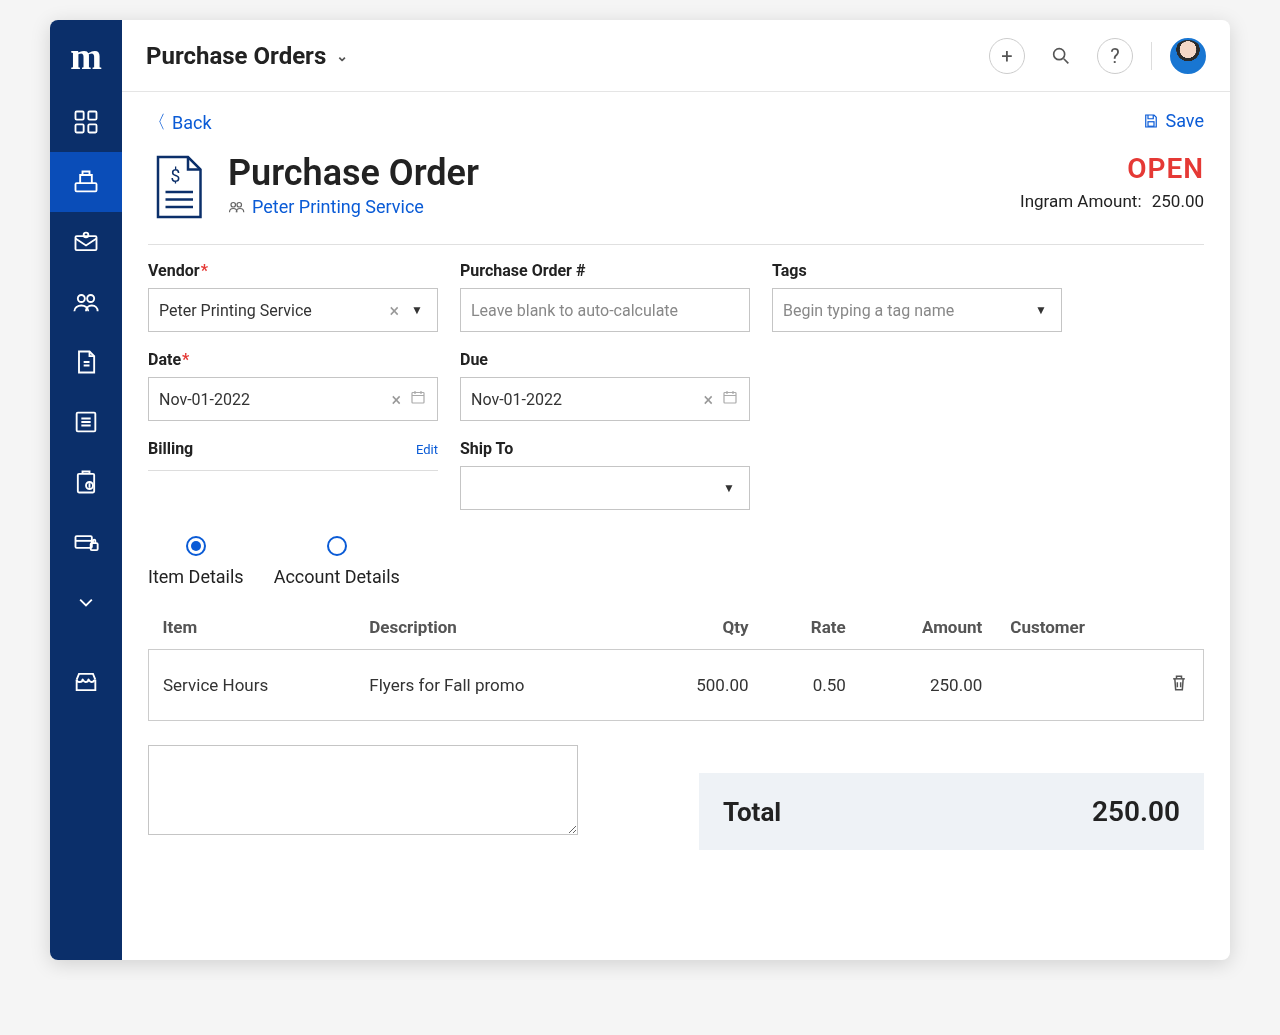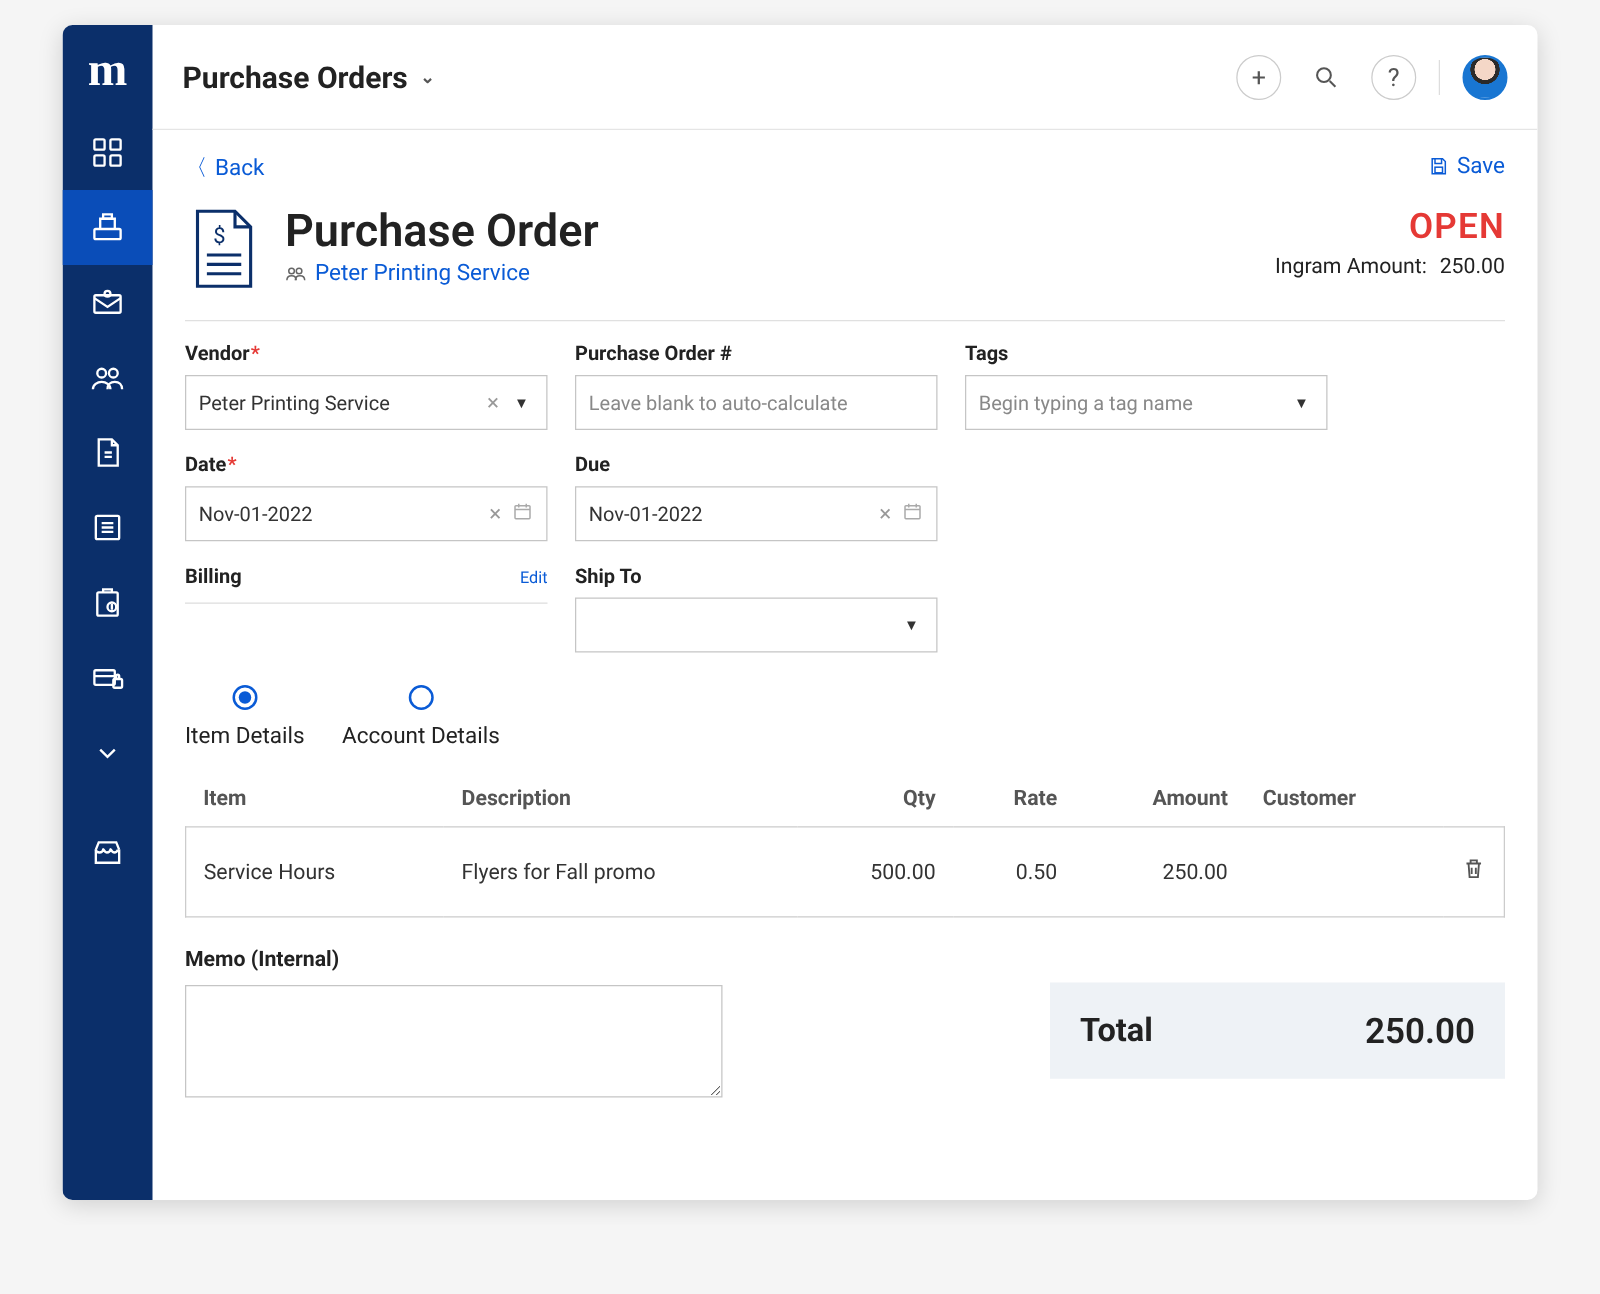--- a/index.html
+++ b/index.html
@@ -9,21 +9,21 @@
 
 .sidebar { width: 72px; background: #0b2f6a; display: flex; flex-direction: column; }
 .logo { height: 72px; display:flex; align-items:center; justify-content:center; color:#fff; font-size: 38px; font-weight: 700; font-family: Georgia, serif;}
 .sidebar-items { display:flex; flex-direction:column; }
 .side-btn { height: 60px; display:flex; align-items:center; justify-content:center; cursor:pointer; color:#fff; }
 .side-btn.active { background: #0a4db8; }
 .side-btn svg { width:28px; height:28px; stroke:#fff; fill:none; stroke-width:1.6; }
 
 
 .main { flex:1; display:flex; flex-direction:column; }
-.topbar { height:84px; border-bottom:1px solid #e5e5e5; display:flex; align-items:center; padding:0 24px; }
+.topbar { height:72px; border-bottom:1px solid #e5e5e5; display:flex; align-items:center; padding:0 24px; }
 .topbar-title { font-size: 24px; font-weight: 700; color:#222; display:flex; align-items:center; gap:10px; }
 .topbar-title .chev { font-size:14px; color:#555; }
 .topbar-right { margin-left:auto; display:flex; align-items:center; gap:18px; }
 .circ-btn { width:36px; height:36px; border:1.5px solid #ccc; border-radius:50%; display:flex; align-items:center; justify-content:center; color:#555; font-size:20px; cursor:pointer; }
 .circ-btn.plain { border:none; font-size:24px; }
 .vdiv { width:1px; height:28px; background:#ddd; }
 .avatar { width:36px; height:36px; border-radius:50%; background: radial-gradient(circle at 50% 30%, #f4d7c7 30%, #2a2a2a 31% 42%, #1976d2 43%); border:2px solid #1976d2; cursor:pointer; }
 
 .content { padding: 18px 26px 26px 26px; overflow:auto; flex:1; }
 .back { color:#0a5bd6; font-size:18px; display:inline-flex; align-items:center; gap:6px; cursor:pointer; }
@@ -69,21 +69,21 @@
 .items-table th.r, .items-table td.r { text-align:right; }
 .items-table tbody tr { border:1px solid #ccc; }
 .items-table td { padding:22px 14px; font-size:17px; color:#333; }
 .trash { cursor:pointer; }
 .trash svg { width:20px; height:22px; stroke:#555; fill:none; stroke-width:1.8;}
 
 .bottom-row { display:flex; margin-top:24px; gap:26px; align-items:flex-start;}
 .memo-block { width:430px; }
 .memo-block label { font-size:17px; font-weight:700; color:#222; display:block; margin-bottom:10px; }
 .memo { width:100%; height:90px; border:1px solid #c5c5c5; resize:both; font-family:inherit; font-size:15px; padding:8px;}
-.total-box { margin-left:auto; margin-top:28px; width:364px; background:#eef2f6; padding:22px 24px; display:flex; align-items:center; }
+.total-box { margin-left:auto; margin-top:28px; width:505px; background:#eef2f6; padding:22px 24px; display:flex; align-items:center; }
 .total-box .tl { font-size:26px; font-weight:700; color:#222; }
 .total-box .tv { margin-left:auto; font-size:28px; font-weight:600; color:#222; }
 </style>
 </head>
 <body>
 
 <div class="app">
   <div class="sidebar">
     <div class="logo">m</div>
     <div class="sidebar-items">
@@ -335,21 +335,20 @@
                     <path d="M9 7V4h6v3"></path>
                     <path d="M7 7l1 13h8l1-13"></path>
                     <path d="M10 11v6M14 11v6"></path>
                   </svg></span></td>
           </tr>
         </tbody>
       </table>
 
       <div class="bottom-row">
         <div class="memo-block">
-          <label>Memo (Internal)</label>
           <textarea class="memo" style=""></textarea>
         </div>
         <div class="total-box">
           <span class="tl">Total</span>
           <span class="tv">250.00</span>
         </div>
       </div>
 
     </div>
   </div>

